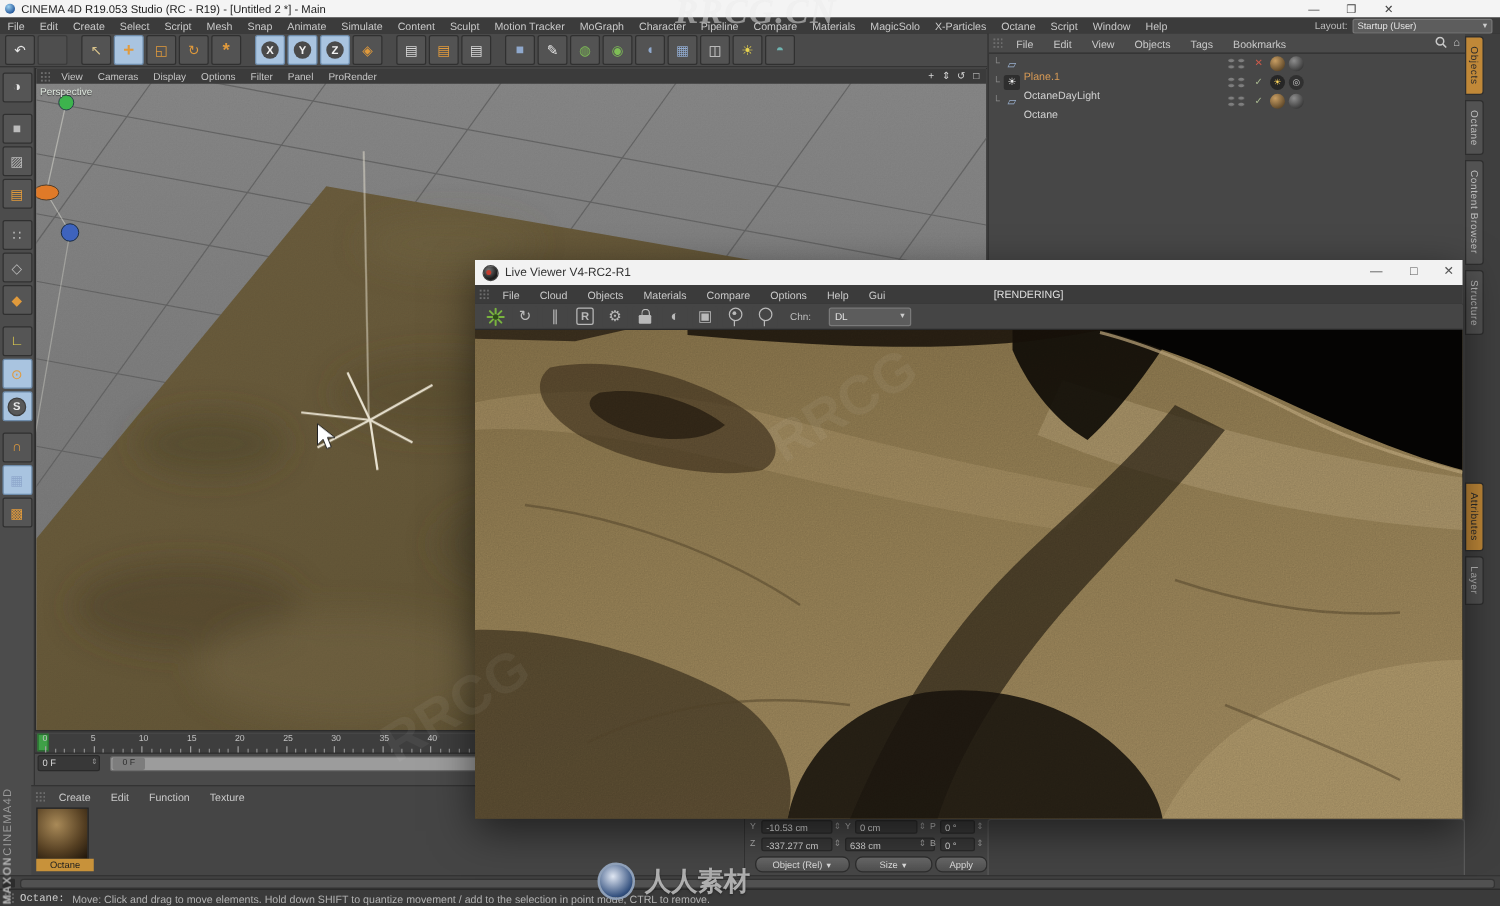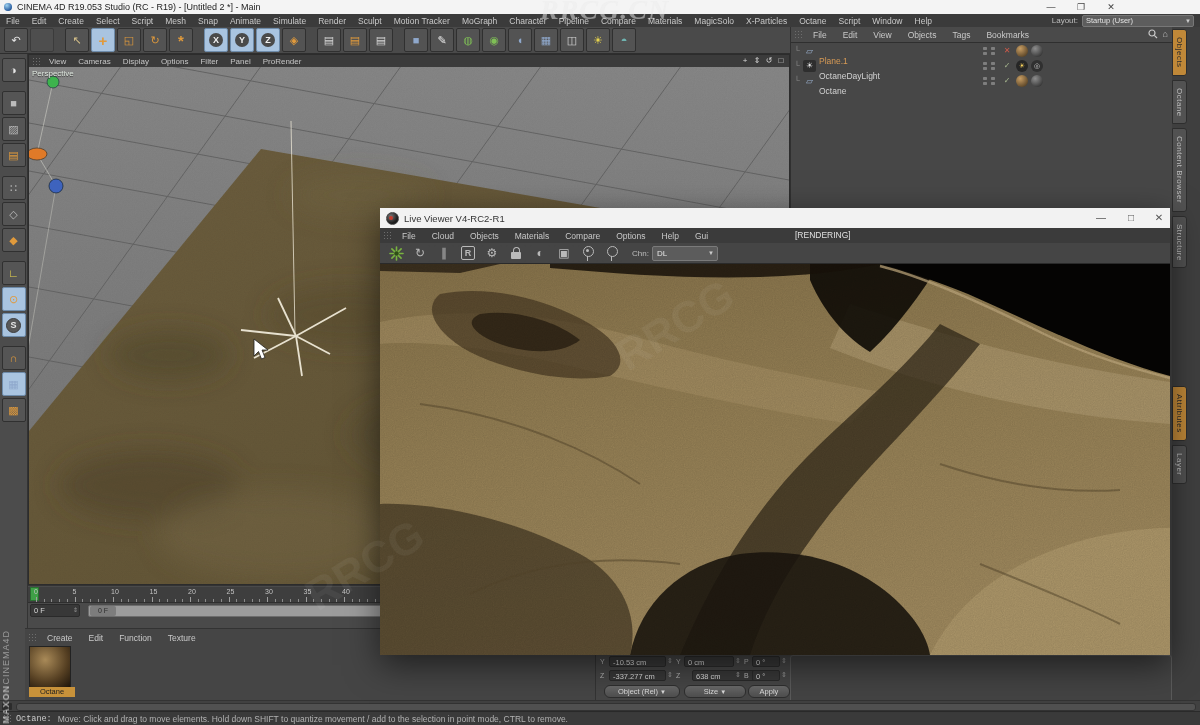--- a/index.html
+++ b/index.html
@@ -68,21 +68,21 @@
   .lvbtn{width:20px;height:17px;margin:0 2px;display:flex;align-items:center;justify-content:center;
          font-size:12px;color:#b9b9b9;background:#454545;border-radius:2px;flex:0 0 auto;}
   .lvbtn .boxR{border:1.5px solid #b9b9b9;border-radius:2px;font-size:9px;font-weight:bold;width:12px;height:12px;
                display:flex;align-items:center;justify-content:center;}
   .padlock{position:relative;width:10px;height:7px;background:#b9b9b9;border-radius:1px;margin-top:5px;}
   .padlock:before{content:"";position:absolute;left:1.5px;top:-5px;width:5px;height:5px;border:1.5px solid #b9b9b9;border-bottom:none;border-radius:4px 4px 0 0;}
   .pin{position:relative;width:9px;height:9px;border:1.5px solid #b9b9b9;border-radius:50%;margin-top:-4px;}
   .pin:after{content:"";position:absolute;left:3px;top:9px;width:1.5px;height:5px;background:#b9b9b9;}
   .pin.dot:before{content:"";position:absolute;left:2.5px;top:2.5px;width:3px;height:3px;border-radius:50%;background:#b9b9b9;}
   #chn{display:flex;align-items:center;margin-left:8px;}
-  #chn .lab{font-size:8px;color:#bdbdbd;margin-right:3px;}
+  #chn .lab{font-size:8px;color:#bdbdbd;margin-right:14px;}
   #chn-dd{width:56px;height:13px;background:#5c5c5c;border:1px solid #7a7a7a;border-radius:2px;
           font-size:8px;color:#e4e4e4;line-height:13px;padding:0 4px;position:relative;}
   #chn-dd .dda{position:absolute;right:3px;top:0;font-size:6px;color:#ccc;}
   #lv-render{position:absolute;left:0;top:56px;width:790px;height:391px;background:#0a0805;}
   
   #om{left:790px;top:27px;width:382px;height:628px;background:#474747;border-left:1px solid #303030;box-sizing:border-box;}
   #om-menu{position:absolute;left:0;top:0;width:100%;height:15px;background:#4a4a4a;border-bottom:1px solid #2f2f2f;display:flex;align-items:center;}
   #om-menu .mi{font-size:8.5px;color:#c9c9c9;padding:0 8px;}
   .grip{width:8px;height:9px;margin:0 3px;background-image:radial-gradient(#6d6d6d 28%,transparent 30%);background-size:3px 3px;flex:0 0 auto;}
   #om-icons{position:absolute;right:4px;top:2px;display:flex;align-items:center;}
@@ -174,21 +174,21 @@
 
   <span class="mi">File</span>
       <span class="mi">Edit</span>
       <span class="mi">Create</span>
       <span class="mi">Select</span>
       <span class="mi">Script</span>
       <span class="mi">Mesh</span>
       <span class="mi">Snap</span>
       <span class="mi">Animate</span>
       <span class="mi">Simulate</span>
-      <span class="mi">Render</span>
+      <span class="mi">Content</span>
       <span class="mi">Sculpt</span>
       <span class="mi">Motion Tracker</span>
       <span class="mi">MoGraph</span>
       <span class="mi">Character</span>
       <span class="mi">Pipeline</span>
       <span class="mi">Compare</span>
       <span class="mi">Materials</span>
       <span class="mi">MagicSolo</span>
       <span class="mi">X-Particles</span>
       <span class="mi">Octane</span>
@@ -663,21 +663,21 @@
           <span class="cl" style="left:148px;">P</span>
           <span class="cfield" style="left:156px;width:28px;">0 °</span>
           <span class="cstp" style="left:185px;">⇕</span>
         </div>
 
         <div class="crow" style="top: 41px;">
           <span class="cl" style="left:4px;">Z</span>
           <span class="cfield" style="left:13px;width:57px;">-337.277 cm</span>
           <span class="cstp" style="left:71px;">⇕</span>
           <span class="cl" style="left:80px;">Z</span>
-          <span class="cfield" style="left:96px;width:72px;">638 cm</span>
+          <span class="cfield" style="left:80px;width:72px;">638 cm</span>
           <span class="cstp" style="left:139px;">⇕</span>
           <span class="cl" style="left:148px;">B</span>
           <span class="cfield" style="left:156px;width:28px;">0 °</span>
           <span class="cstp" style="left:185px;">⇕</span>
         </div>
       </div>
     <div class="crow" style="top:56px;">
       <span class="cbtn" style="left:8px;width:74px;"><span>Object (Rel)</span> <span style="font-size:6px;">▼</span></span>
       <span class="cbtn" style="left:88px;width:60px;"><span>Size</span> <span style="font-size:6px;">▼</span></span>
       <span class="cbtn" style="left:152px;width:40px;">Apply</span>
@@ -785,14 +785,18 @@
         </g>
         <path d="M500,0 L790,0 L790,112 C728,96 660,62 588,30 C556,17 524,6 500,0 Z" fill="#060504"></path>
         <rect x="0" y="0" width="790" height="391" filter="url(#noise)" opacity="0.14"></rect>
       </svg>
     </div>
   </div>
 
   <div id="wm-tr" class="abs wm">RRCG.CN</div>
   <div class="abs wm wm-diag" style="left:300px;top:540px;">RRCG</div>
   <div class="abs wm wm-diag" style="left:610px;top:300px;">RRCG</div>
+  <div id="wm-bottom" class="abs wm">
+    <span id="wm-logo"></span>
+    <span id="wm-text">人人素材</span>
+  </div>
 
 </div>
 
 </body></html>

